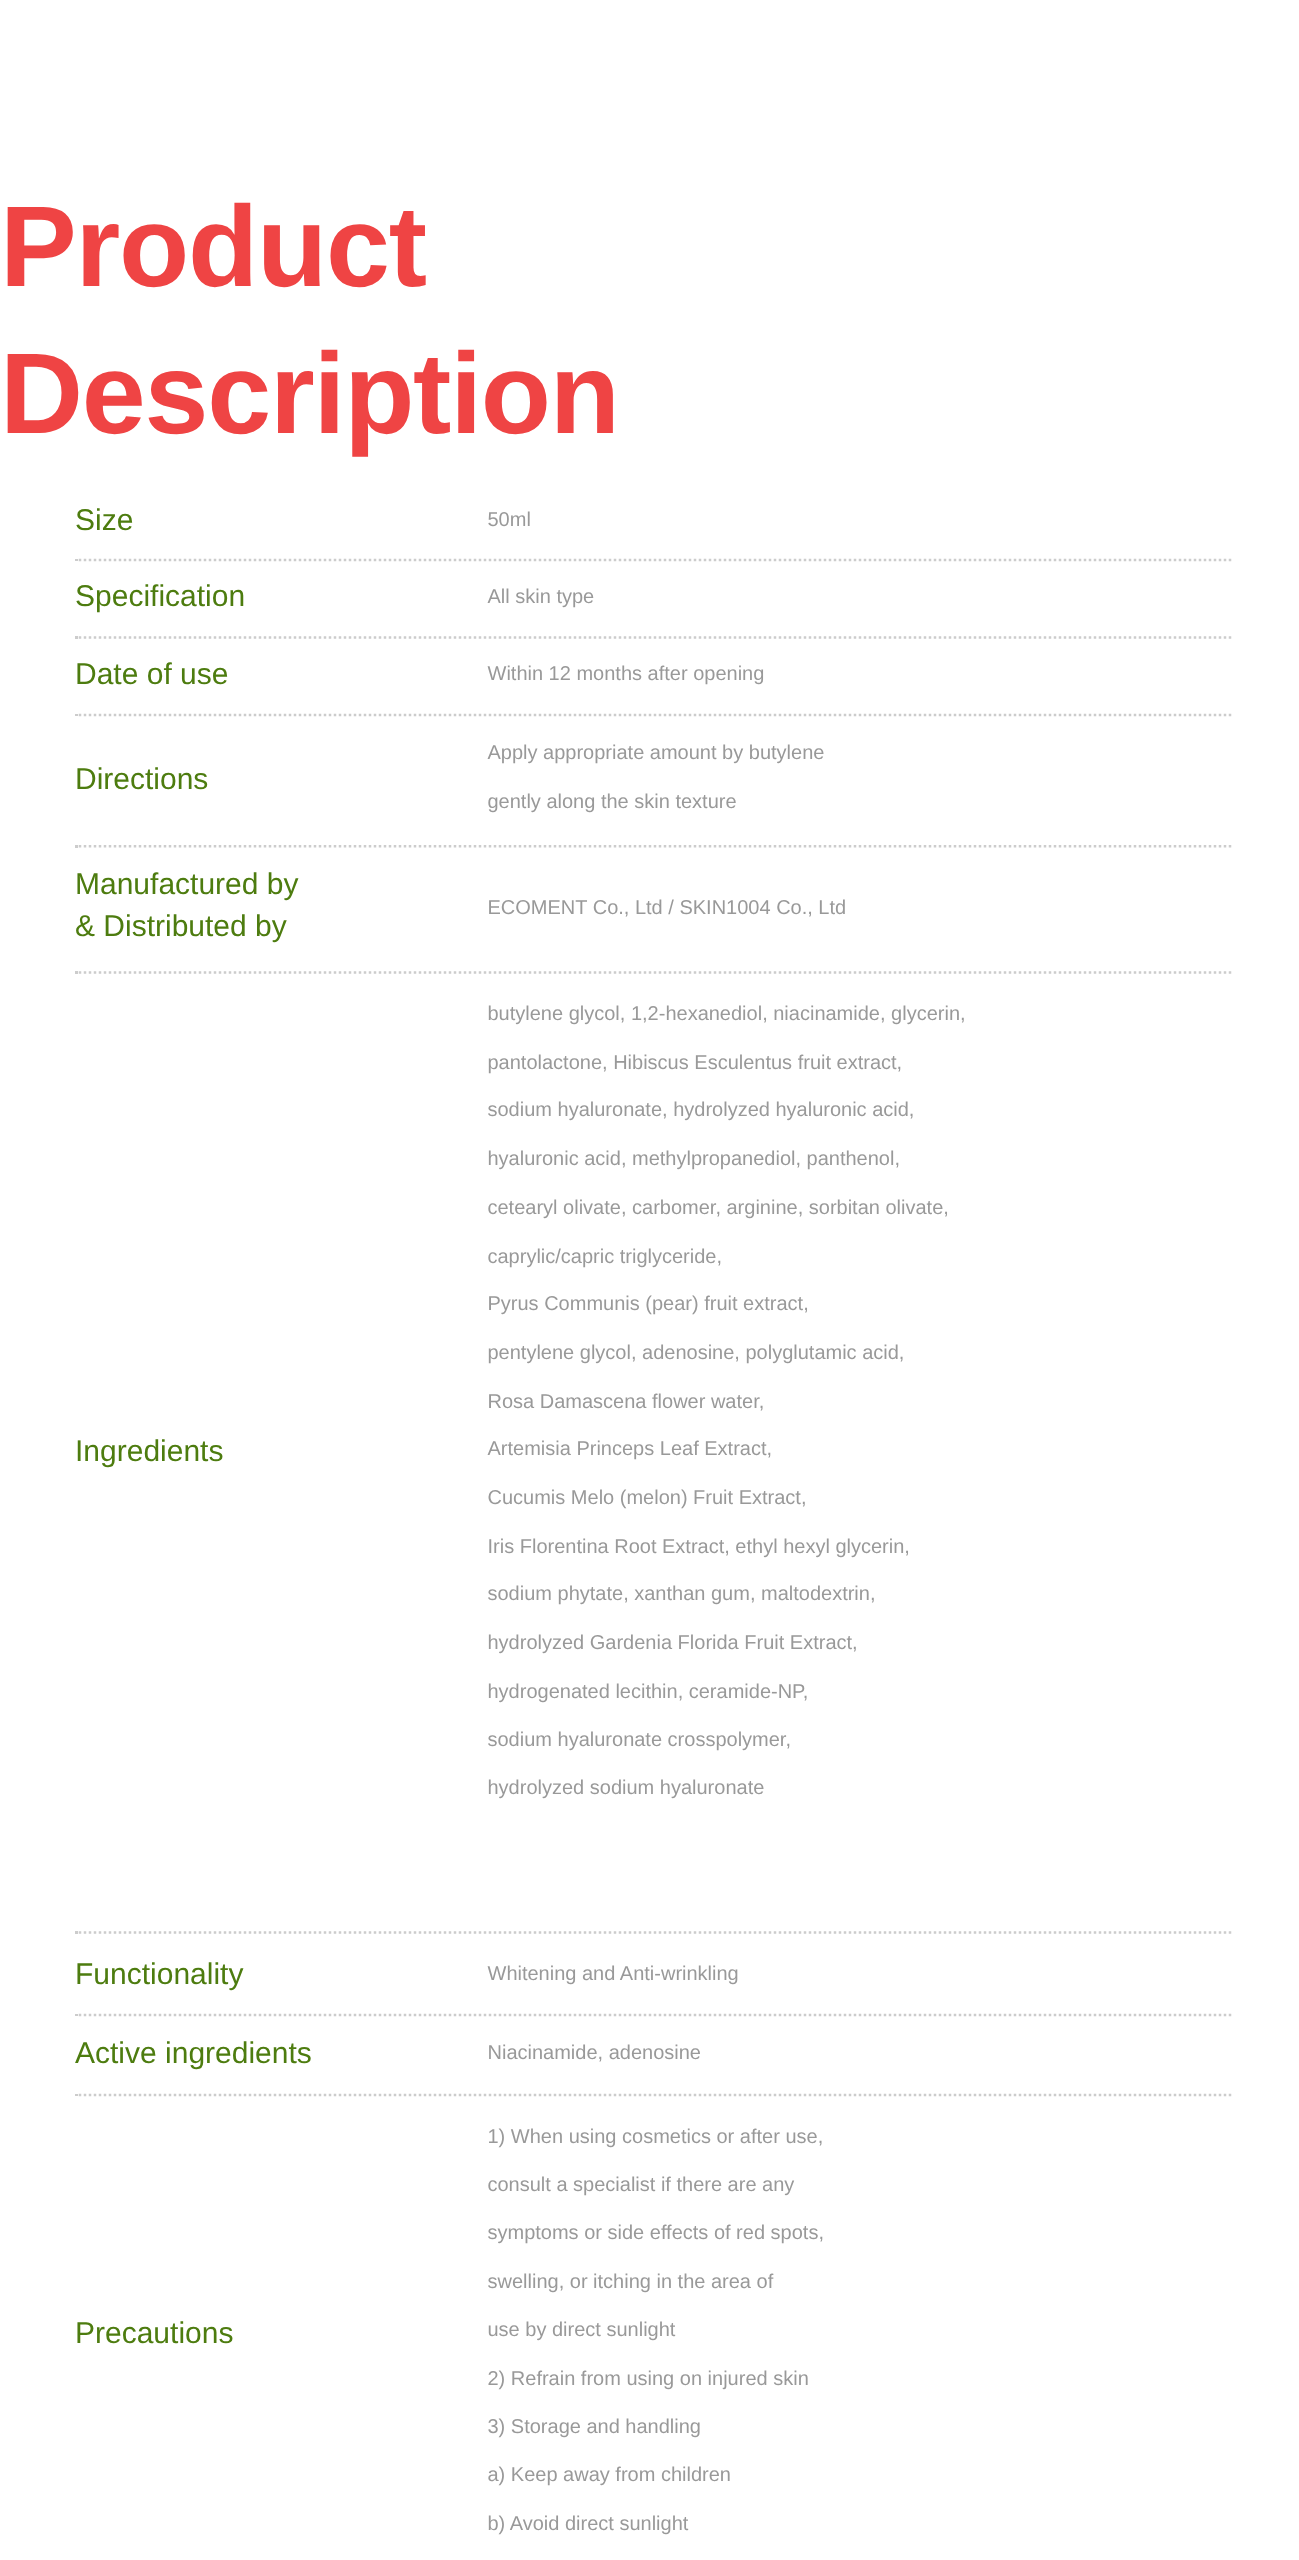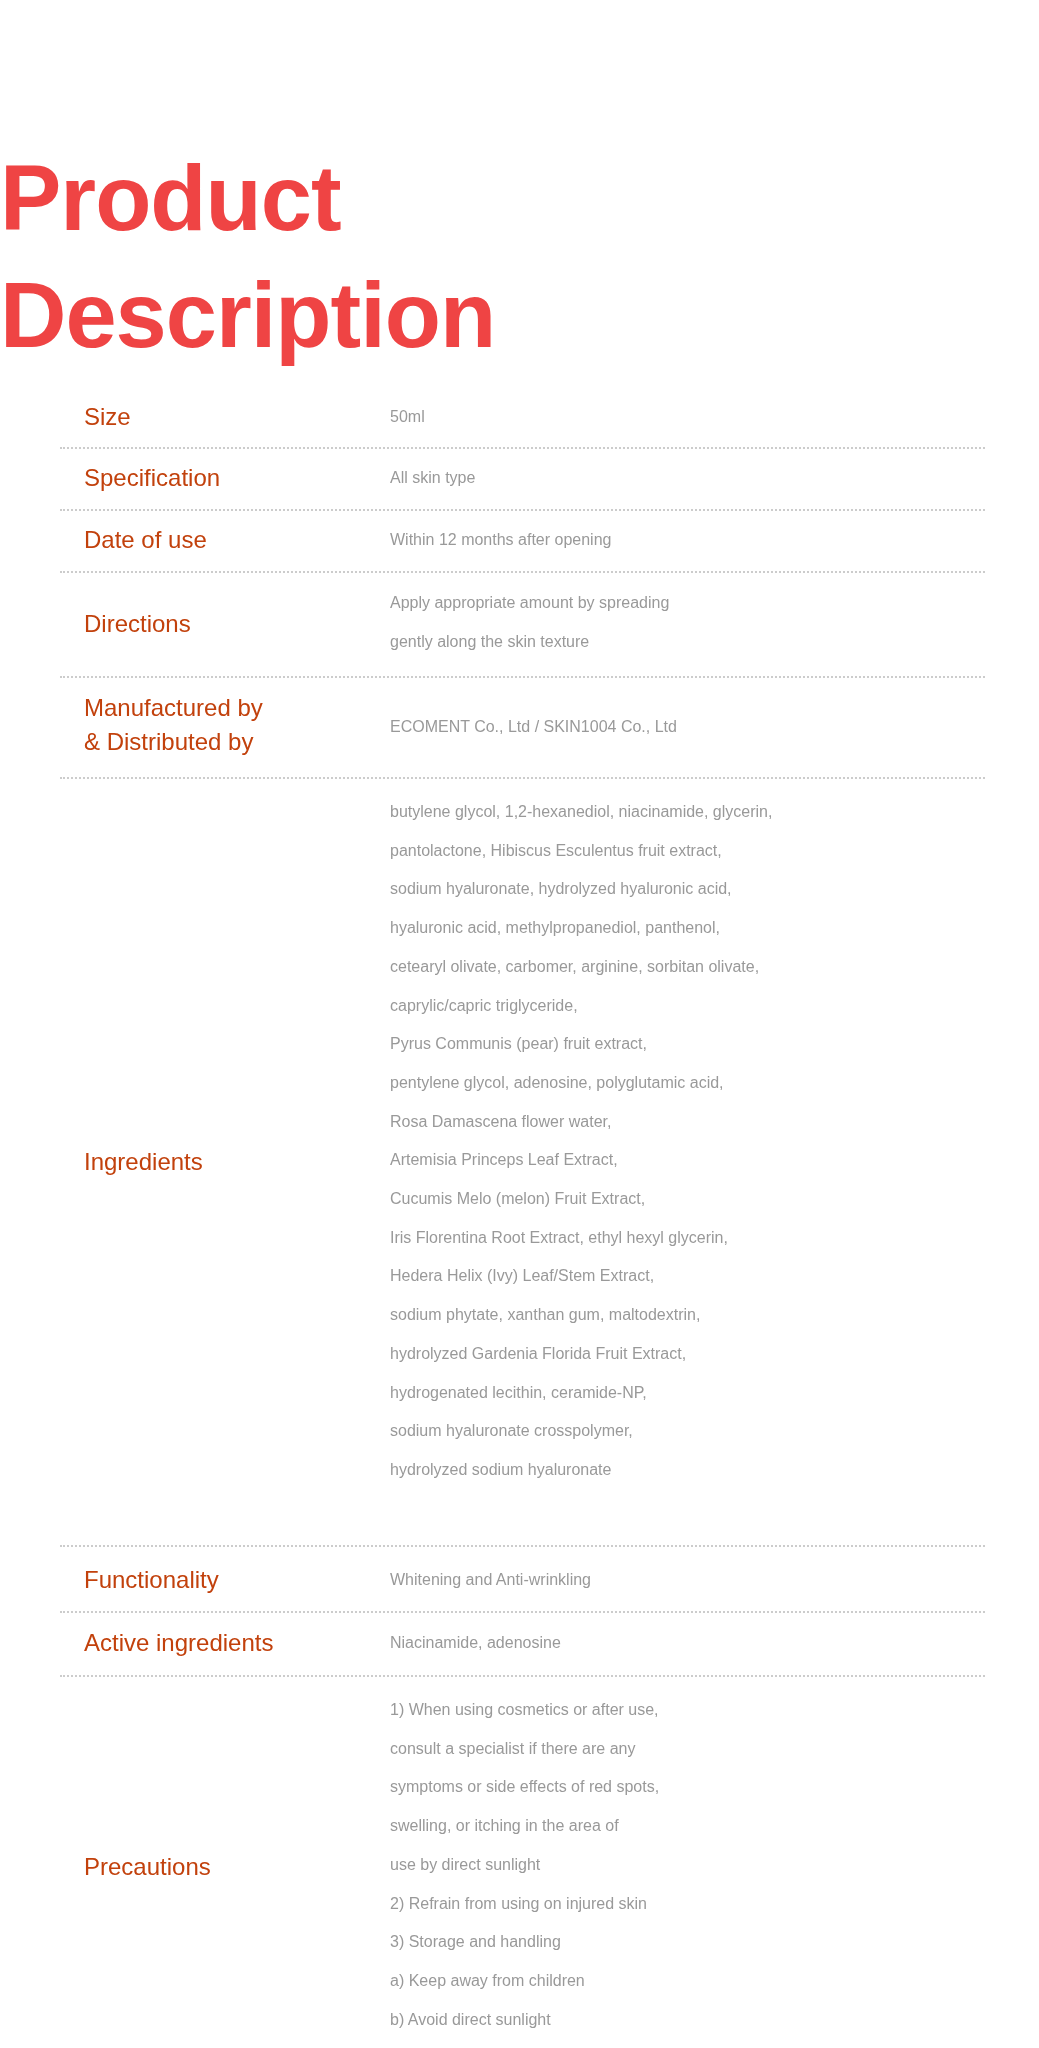--- a/index.html
+++ b/index.html
@@ -2,22 +2,22 @@
 <html><head>
 <meta charset="utf-8">
 <style>
   html, body { margin: 0; padding: 0; background: #ffffff; }
   body { width: 1039px; height: 2048px; position: relative; overflow: hidden;
          font-family: "Liberation Sans", "DejaVu Sans", sans-serif; }
   .title { position: absolute; left: 0; width: 1039px; text-align: left;
            color: #ef4444; font-weight: bold; font-size: 92px; line-height: 117px;
            letter-spacing: -1px; top: 140px; margin: 0; }
   .row { position: absolute; left: 60px; width: 925px; }
-  .label { position: absolute; left: 0; color: #c2410c; font-size: 24px; line-height: 34px;
-           white-space: nowrap; margin-left: 24px; }
+  .label { position: absolute; left: 0; color: #4d7c0f; font-size: 24px; line-height: 34px;
+           white-space: nowrap; }
   .value { position: absolute; left: 330px; color: #999999; font-size: 16px; line-height: 38.7px;
            white-space: nowrap; }
   .sep { position: absolute; left: 60px; width: 925px; height: 0;
          border-top: 2px dotted #cccccc; }
 </style>
 </head>
 <body>
 
 <h1 class="title">
   <span>Product</span><br>
@@ -38,21 +38,21 @@
 
 <div class="row" style="top:523px">
   <div class="label" style="top:0">Date of use</div>
   <div class="value" style="top:-2px">Within 12 months after opening</div>
 </div>
 <div class="sep" style="top:571px"></div>
 
 <div class="row" style="top:584px">
   <div class="label" style="top:23px">Directions</div>
   <div class="value" style="top:0">
-    <div>Apply appropriate amount by spreading</div>
+    <div>Apply appropriate amount by butylene</div>
     <div>gently along the skin texture</div>
   </div>
 </div>
 <div class="sep" style="top:676px"></div>
 
 <div class="row" style="top:691px">
   <div class="label" style="top:0">
     <div>Manufactured by</div>
     <div>&amp; Distributed by</div>
   </div>
@@ -68,21 +68,20 @@
     <div>sodium hyaluronate, hydrolyzed hyaluronic acid,</div>
     <div>hyaluronic acid, methylpropanediol, panthenol,</div>
     <div>cetearyl olivate, carbomer, arginine, sorbitan olivate,</div>
     <div>caprylic/capric triglyceride,</div>
     <div>Pyrus Communis (pear) fruit extract,</div>
     <div>pentylene glycol, adenosine, polyglutamic acid,</div>
     <div>Rosa Damascena flower water,</div>
     <div>Artemisia Princeps Leaf Extract,</div>
     <div>Cucumis Melo (melon) Fruit Extract,</div>
     <div>Iris Florentina Root Extract, ethyl hexyl glycerin,</div>
-    <div>Hedera Helix (Ivy) Leaf/Stem Extract,</div>
     <div>sodium phytate, xanthan gum, maltodextrin,</div>
     <div>hydrolyzed Gardenia Florida Fruit Extract,</div>
     <div>hydrogenated lecithin, ceramide-NP,</div>
     <div>sodium hyaluronate crosspolymer,</div>
     <div>hydrolyzed sodium hyaluronate</div>
   </div>
 </div>
 <div class="sep" style="top:1545px"></div>
 
 <div class="row" style="top:1563px">

